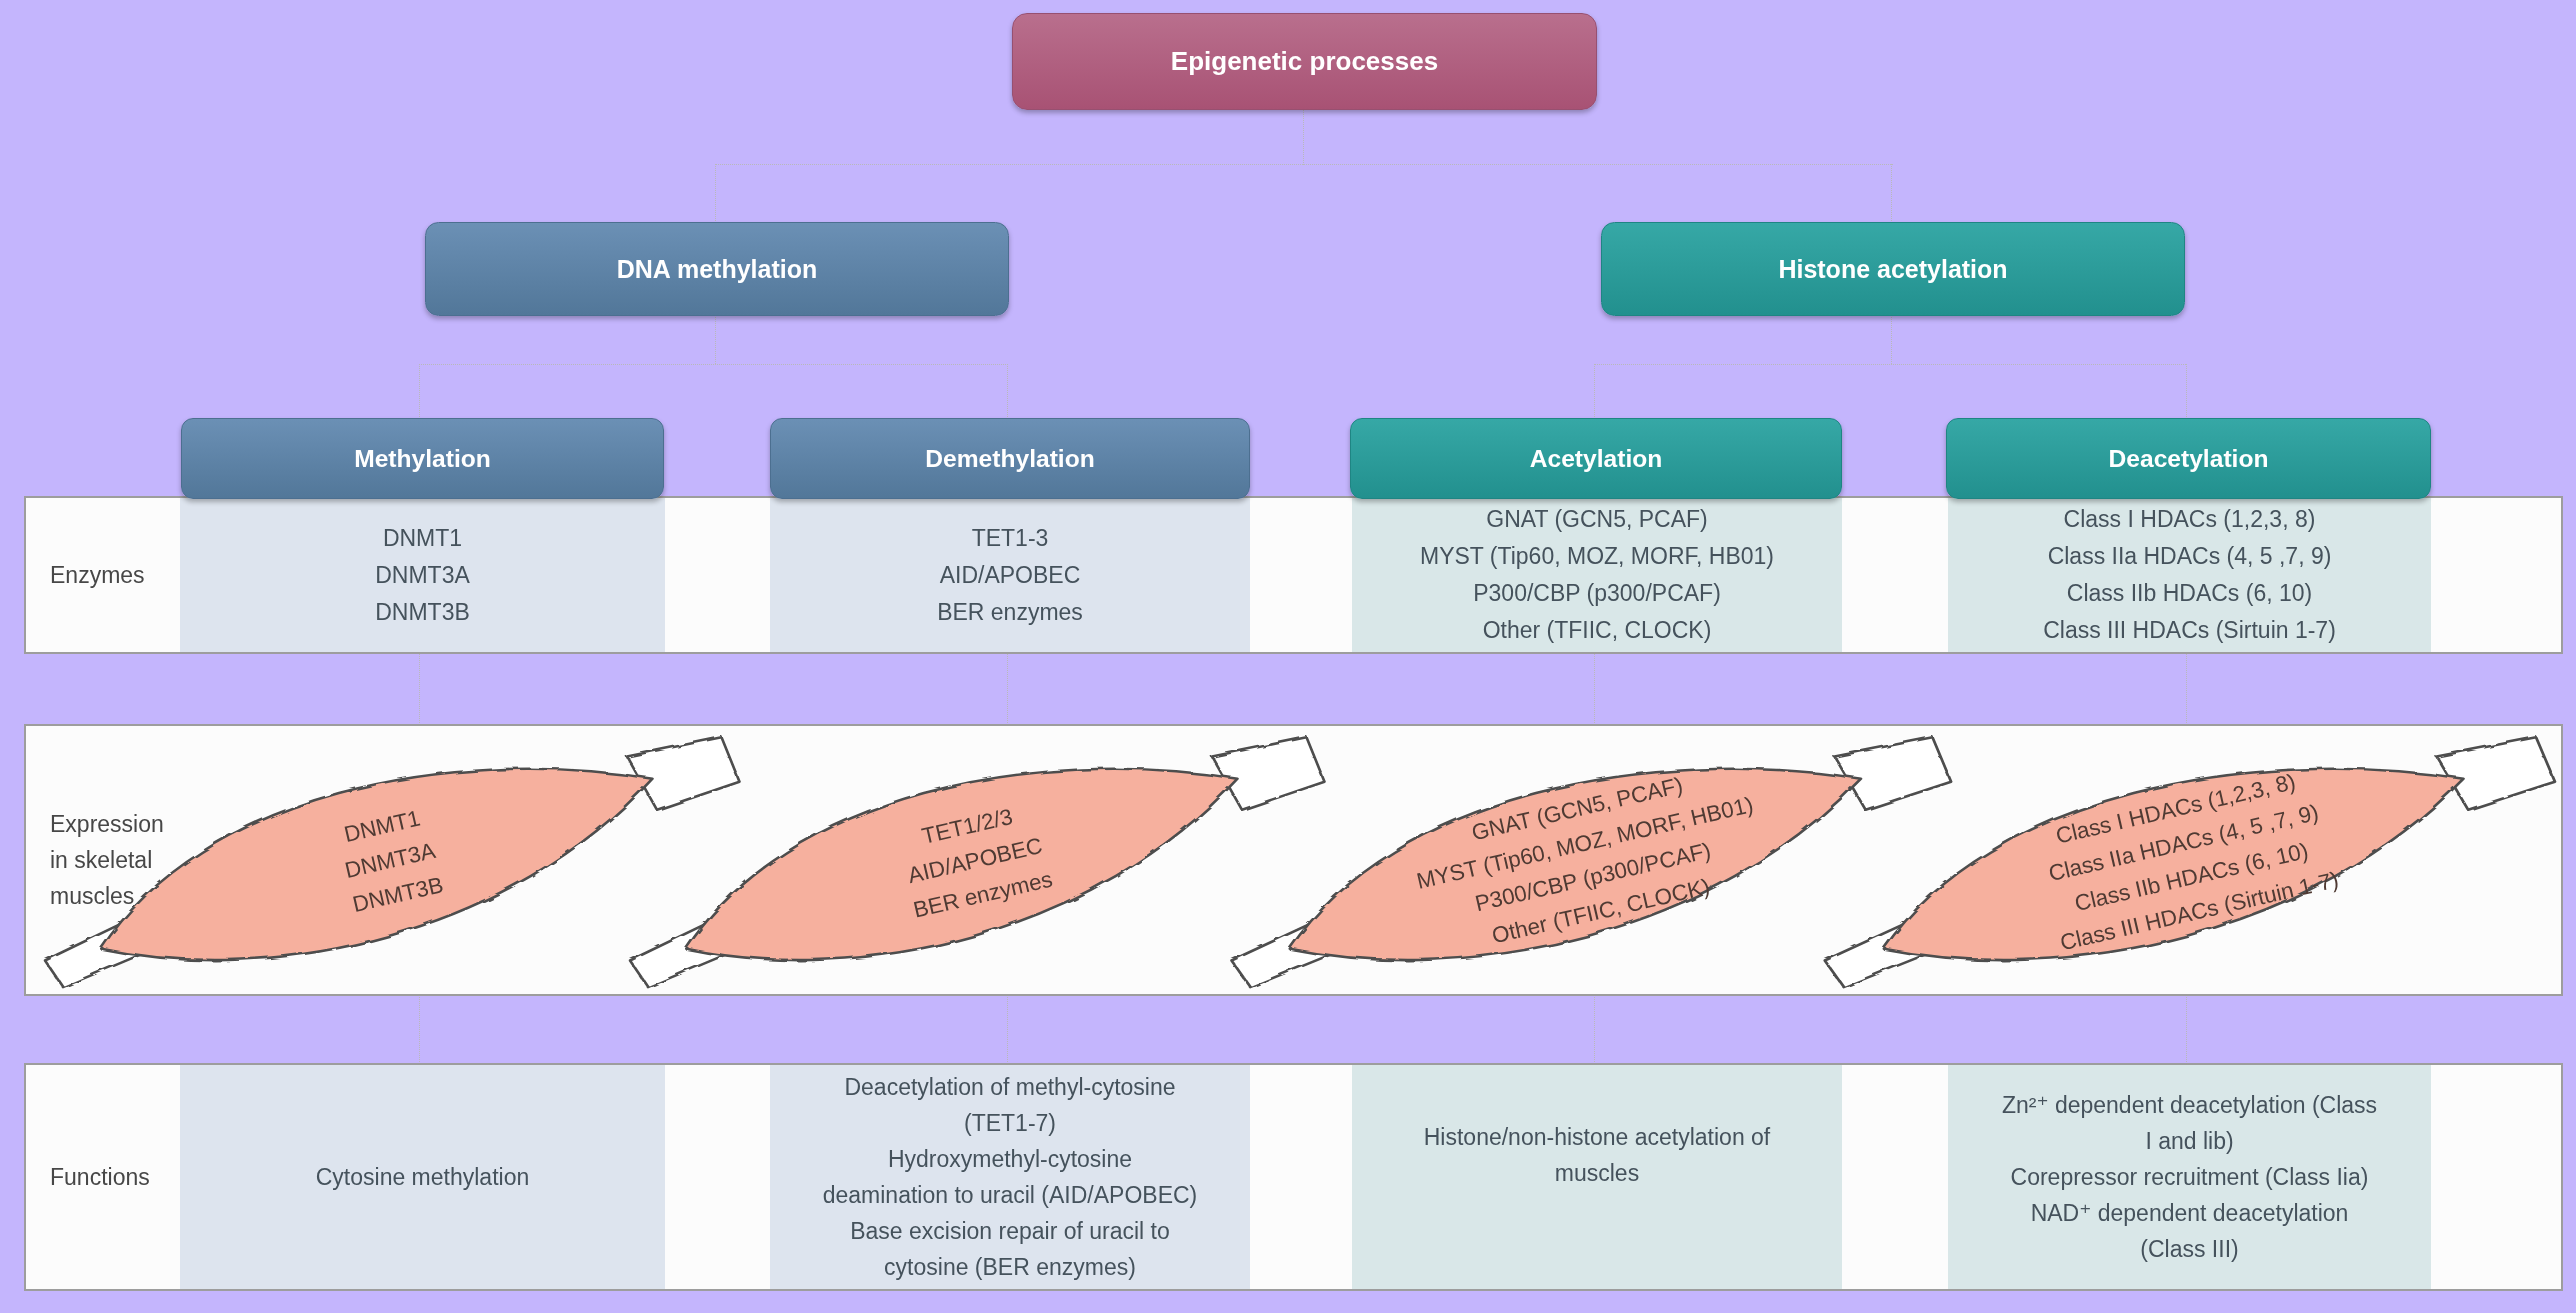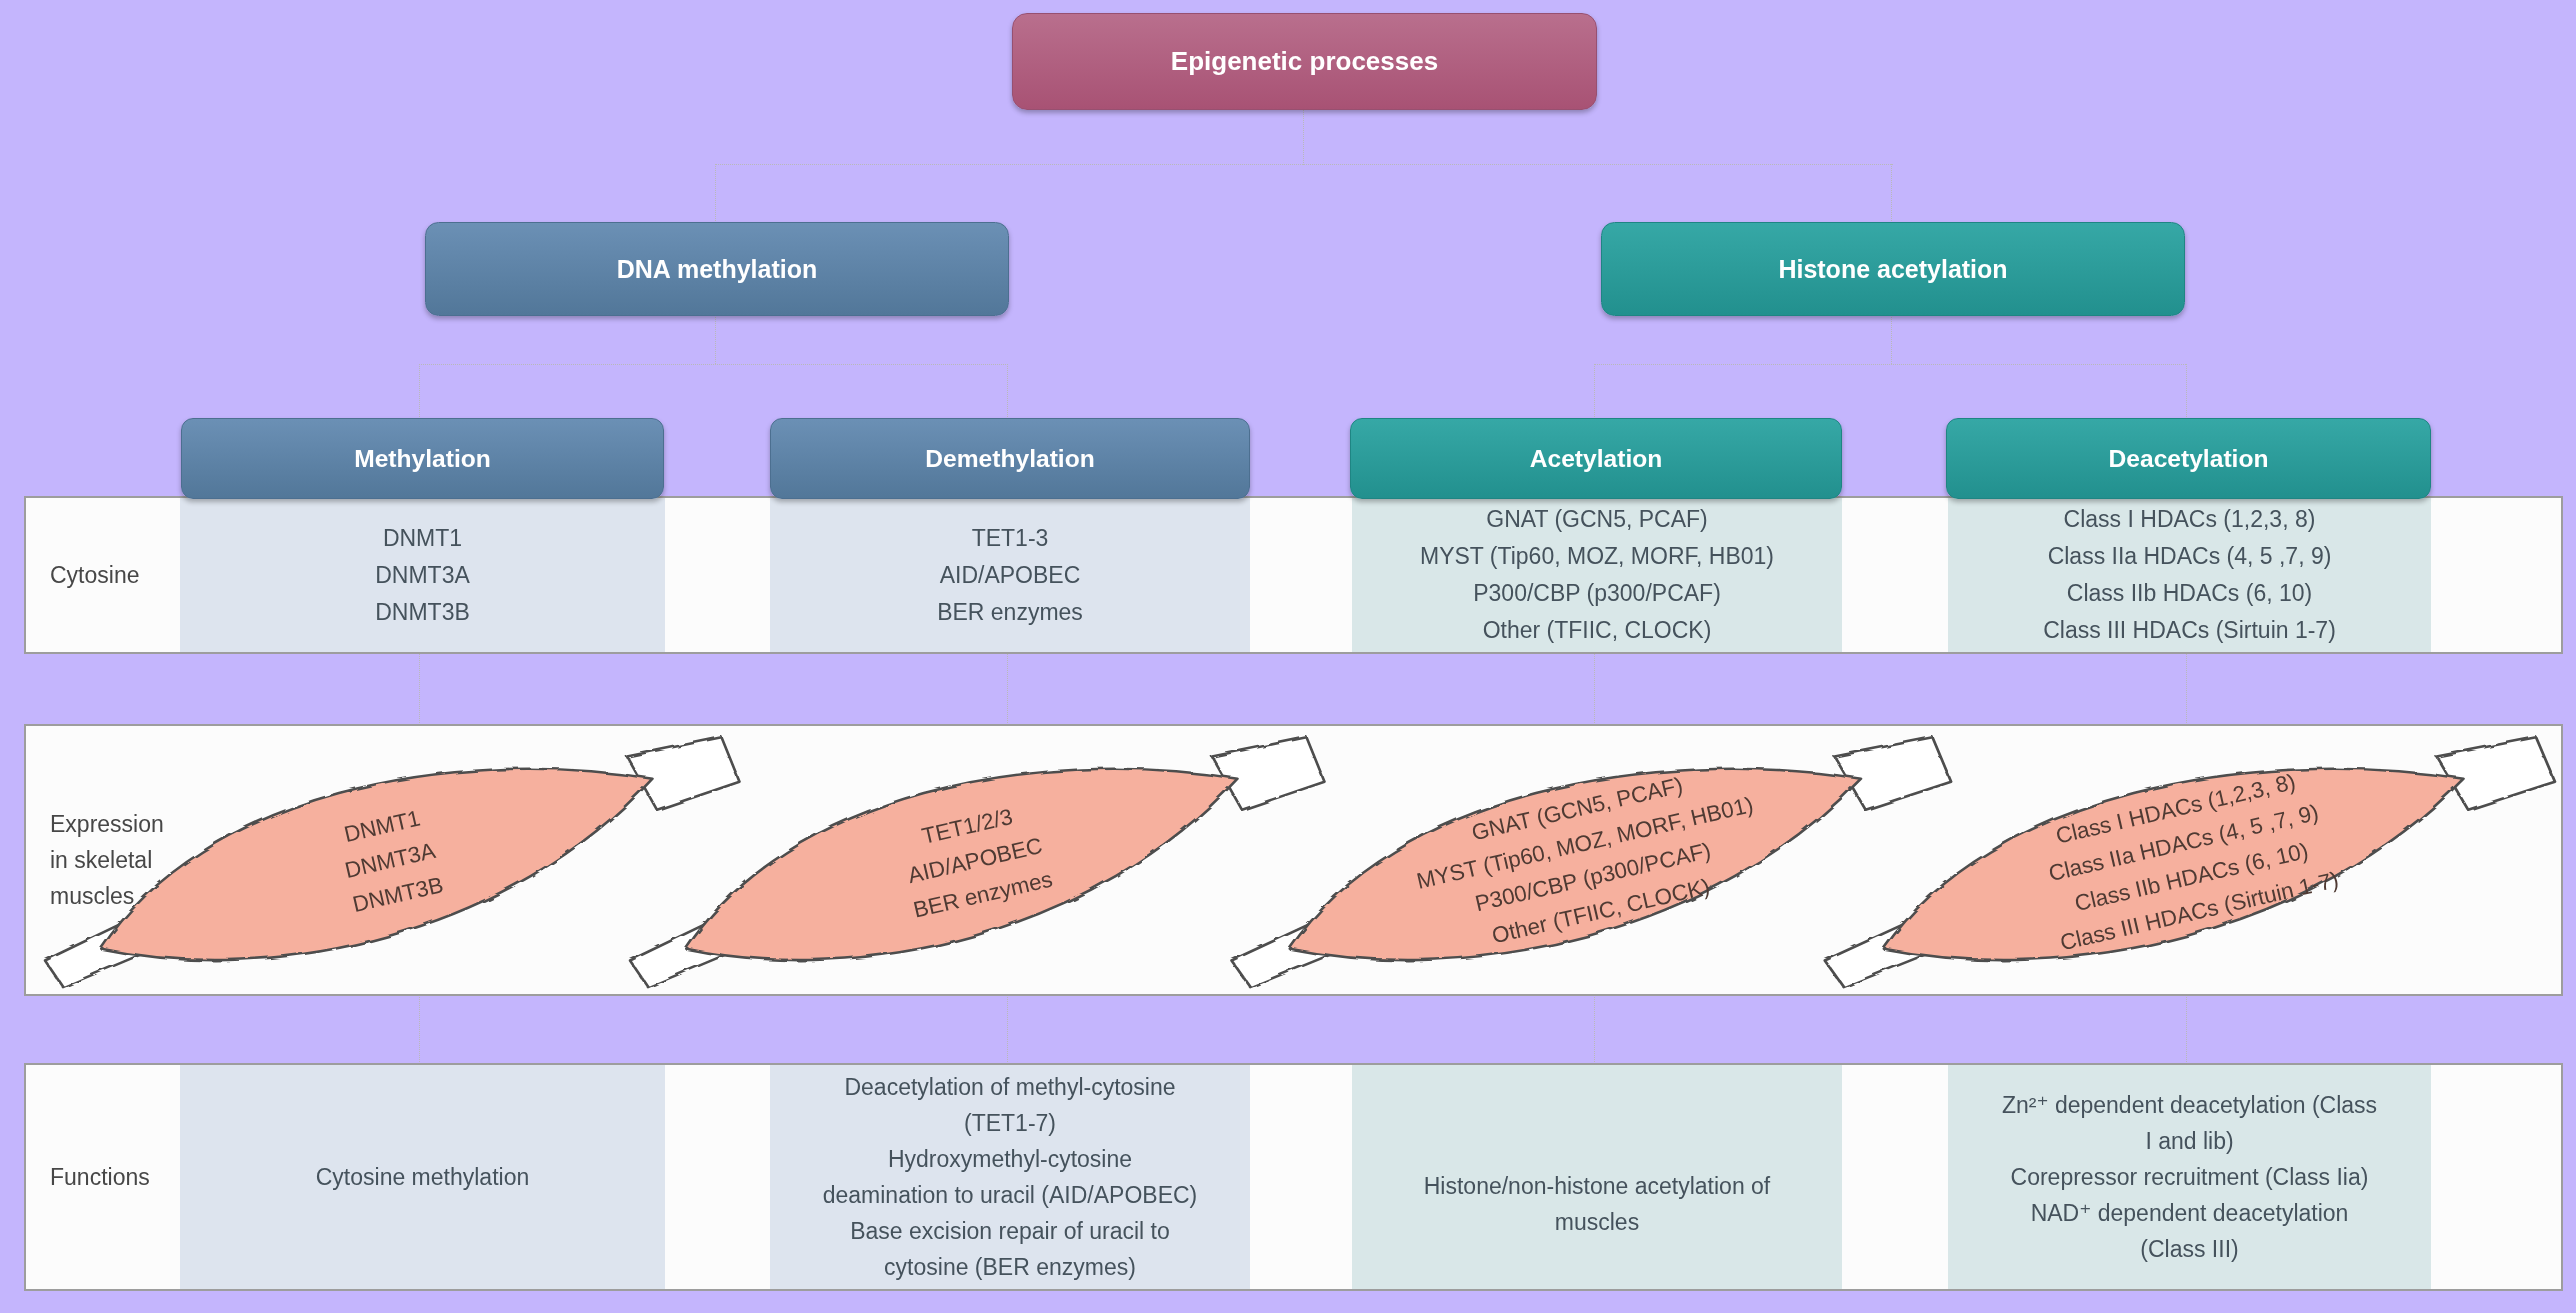--- a/index.html
+++ b/index.html
@@ -93,21 +93,21 @@
   <div class="node node-teal node-sub" style="left:1946px;top:418px;width:483px;height:79px;">
     <span>Deacetylation</span>
   </div>
 
   <div class="row" style="top:496px;height:158px;">
     <div class="colbg bg-blue" style="left:154px;width:485px;"></div>
     <div class="colbg bg-blue" style="left:744px;width:480px;"></div>
     <div class="colbg bg-teal" style="left:1326px;width:490px;"></div>
     <div class="colbg bg-teal" style="left:1922px;width:483px;"></div>
 
-    <div class="rowlabel">Cytosine</div>
+    <div class="rowlabel">Enzymes</div>
 
     <div class="cell" style="left:154px;width:485px;">
         <div>DNMT1</div>
         <div>DNMT3A</div>
         <div>DNMT3B</div>
       </div>
     <div class="cell" style="left:744px;width:480px;">
         <div>TET1-3</div>
         <div>AID/APOBEC</div>
         <div>BER enzymes</div>
@@ -214,21 +214,21 @@
         <div>Cytosine methylation</div>
       </div>
     <div class="cell cell-fn" style="left:744px;width:480px;">
         <div>Deacetylation of methyl-cytosine</div>
         <div>(TET1-7)</div>
         <div>Hydroxymethyl-cytosine</div>
         <div>deamination to uracil (AID/APOBEC)</div>
         <div>Base excision repair of uracil to</div>
         <div>cytosine (BER enzymes)</div>
       </div>
-    <div class="cell cell-fn" style="left:1326px;width:490px;justify-content:center;padding-top:54px;box-sizing:border-box;">
+    <div class="cell cell-fn" style="left:1326px;width:490px;justify-content:flex-start;padding-top:54px;box-sizing:border-box;">
         <div>Histone/non-histone acetylation of</div>
         <div>muscles</div>
       </div>
     <div class="cell cell-fn" style="left:1922px;width:483px;">
         <div>Zn²⁺ dependent deacetylation (Class</div>
         <div>I and lib)</div>
         <div>Corepressor recruitment (Class Iia)</div>
         <div>NAD⁺ dependent deacetylation</div>
         <div>(Class III)</div>
       </div>

